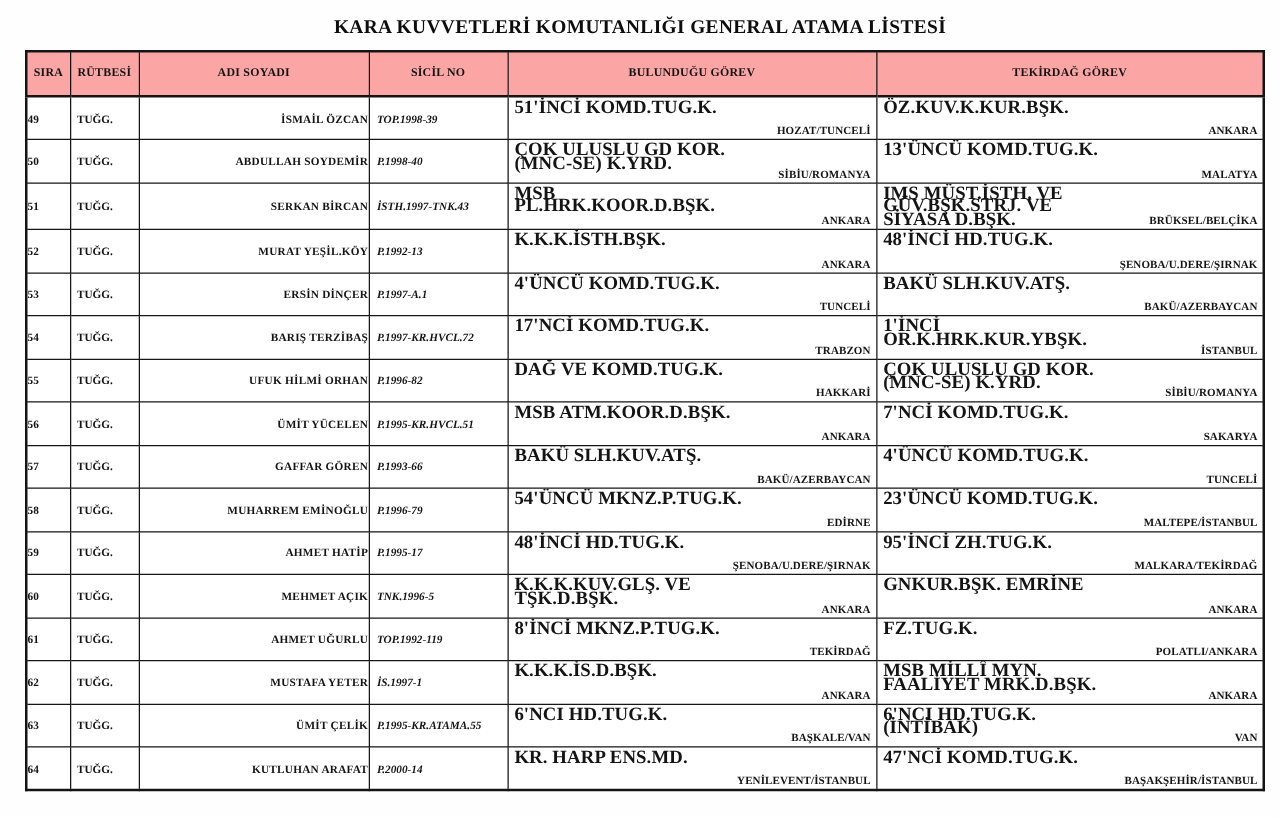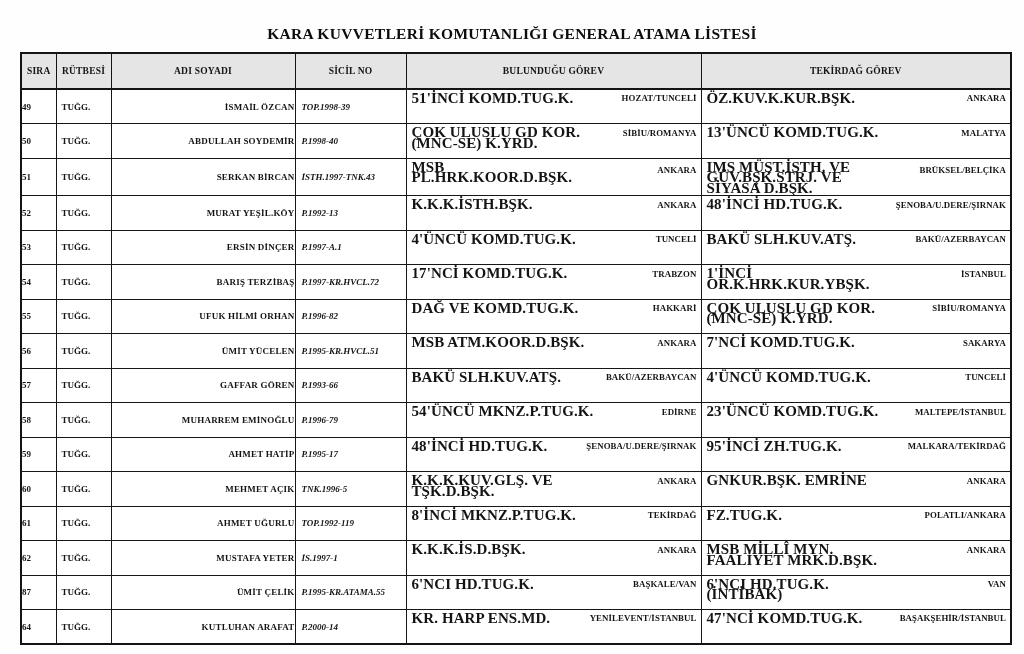--- a/index.html
+++ b/index.html
@@ -2,21 +2,21 @@
 <html><head>
 <meta charset="utf-8">
 <style>
   * { margin: 0; padding: 0; box-sizing: border-box; }
   html, body { width: 1024px; height: 654px; background: #ffffff; overflow: hidden; }
   body {
     font-family: "Liberation Serif", "DejaVu Serif", serif;
     color: #111;
     -webkit-font-smoothing: antialiased;
   }
-  .page { width: 1024px; height: 654px; padding-top: 25px; background: #fefefe; }
+  .page { width: 1024px; height: 654px; padding-top: 13px; background: #fefefe; }
   .doc-title {
     text-align: center;
     font-size: 15.5px;
     font-weight: bold;
     letter-spacing: 0.3px;
     color: #0d0d0d;
     margin-bottom: 9px;
     white-space: nowrap;
   }
   table.atama {
@@ -28,21 +28,21 @@
     background: #fff;
   }
   col.c-sira   { width: 35px; }
   col.c-rutbe  { width: 55px; }
   col.c-ad     { width: 184px; }
   col.c-sicil  { width: 111px; }
   col.c-bgorev { width: 295px; }
   col.c-agorev { width: 310px; }
 
   th {
-    background: #e5e5e5;
+    background: #fca5a5;
     border: 1px solid #141414;
     border-bottom: 2px solid #141414;
     height: 36px;
     font-size: 9.5px;
     font-weight: bold;
     text-align: center;
     vertical-align: middle;
     color: #141414;
     letter-spacing: 0.2px;
   }
@@ -66,21 +66,21 @@
   }
   .gorev-name {
     max-width: 182px;
     font-size: 15px;
     line-height: 10.5px;
     letter-spacing: 0.1px;
   }
   .gorev-yer {
     position: absolute;
     right: 4px;
-    bottom: 20px;
+    bottom: 2px;
     font-size: 8.8px;
     letter-spacing: 0.1px;
     white-space: nowrap;
   }
 </style>
 </head>
 <body>
 
 <div class="page">
   <div class="doc-title">KARA KUVVETLERİ KOMUTANLIĞI GENERAL ATAMA LİSTESİ</div>
@@ -309,21 +309,21 @@
       <div class="gorev-name">K.K.K.İS.D.BŞK.</div>
       <div class="gorev-yer">ANKARA</div>
     </td>
     <td class="t-gorev">
       <div class="gorev-name">MSB MİLLÎ MYN. FAALİYET MRK.D.BŞK.</div>
       <div class="gorev-yer">ANKARA</div>
     </td>
   </tr>
 
   <tr>
-    <td class="t-sira">87</td>
+    <td class="t-sira">63</td>
     <td class="t-rutbe">TUĞG.</td>
     <td class="t-ad">ÜMİT ÇELİK</td>
     <td class="t-sicil">P.1995-KR.ATAMA.55</td>
     <td class="t-gorev">
       <div class="gorev-name">6'NCI HD.TUG.K.</div>
       <div class="gorev-yer">BAŞKALE/VAN</div>
     </td>
     <td class="t-gorev">
       <div class="gorev-name">6'NCI HD.TUG.K.   (İNTİBAK)</div>
       <div class="gorev-yer">VAN</div>

